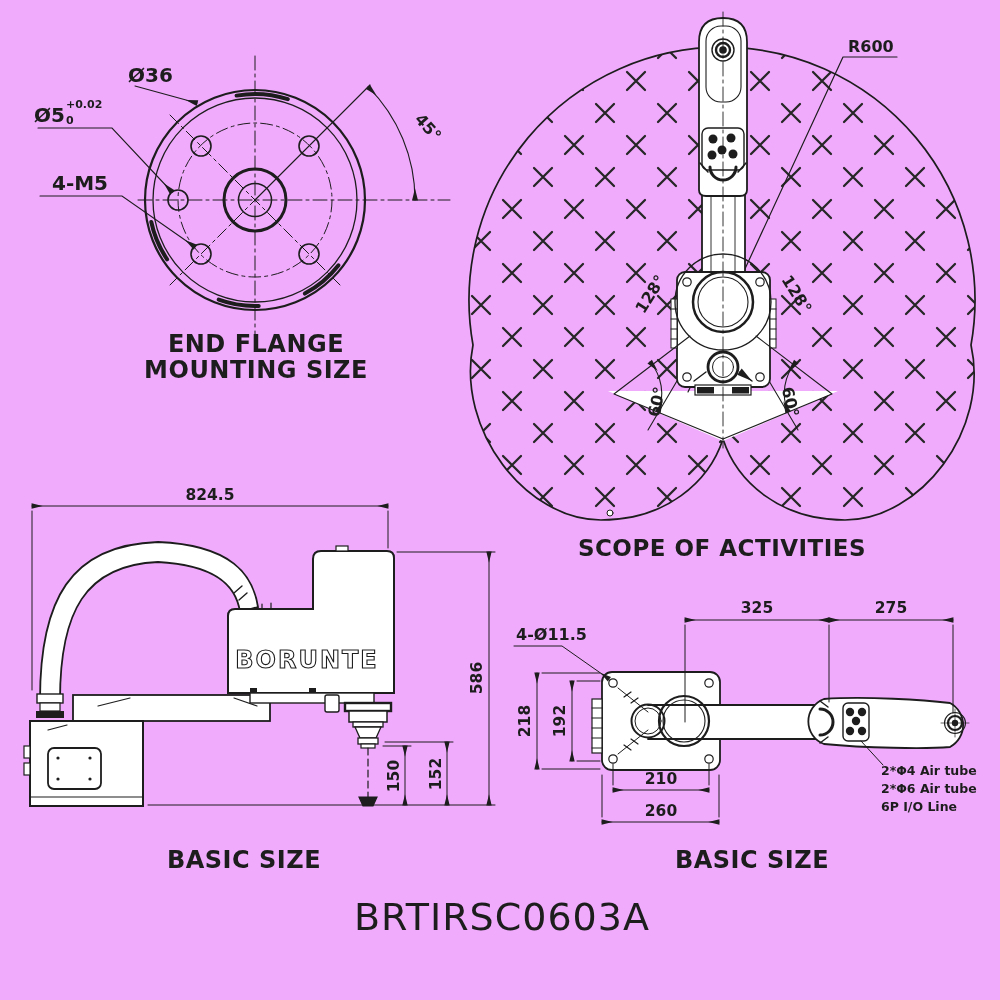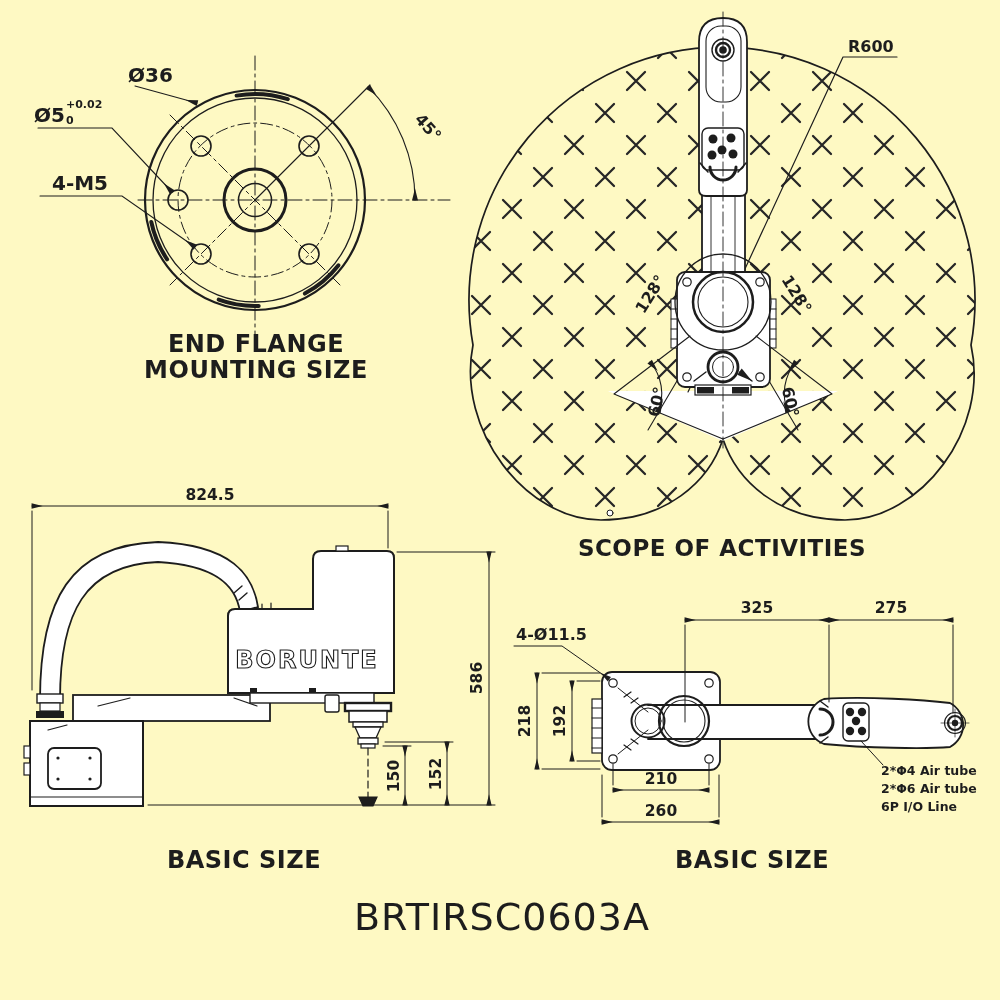--- a/index.html
+++ b/index.html
@@ -1,16 +1,16 @@
 <!DOCTYPE html>
 <html><head>
 <meta charset="utf-8">
 <style>
   html,body{margin:0;padding:0;background:#ffffff;}
-  .page{width:1000px;height:1000px;position:relative;background:#fef9c3;overflow:hidden;}
+  .page{width:1000px;height:1000px;position:relative;background:#f0abfc;overflow:hidden;}
   svg{display:block;}
   text{font-family:"DejaVu Sans","Liberation Sans",sans-serif;fill:#1d1d1d;}
   .dim{font-size:15.5px;font-weight:600;}
   .dim-sm{font-size:11px;font-weight:600;}
   .label{font-size:16px;font-weight:600;}
   .caption{font-size:24px;font-weight:600;letter-spacing:0.5px;}
   .caption-sm{font-size:23px;font-weight:600;letter-spacing:0.5px;}
   .title{font-size:38px;font-weight:500;letter-spacing:1px;}
   .note{font-size:12.5px;font-weight:700;}
   .brand{font-size:24px;font-weight:700;letter-spacing:2px;fill:none;stroke:#1d1d1d;stroke-width:1.1px;}

